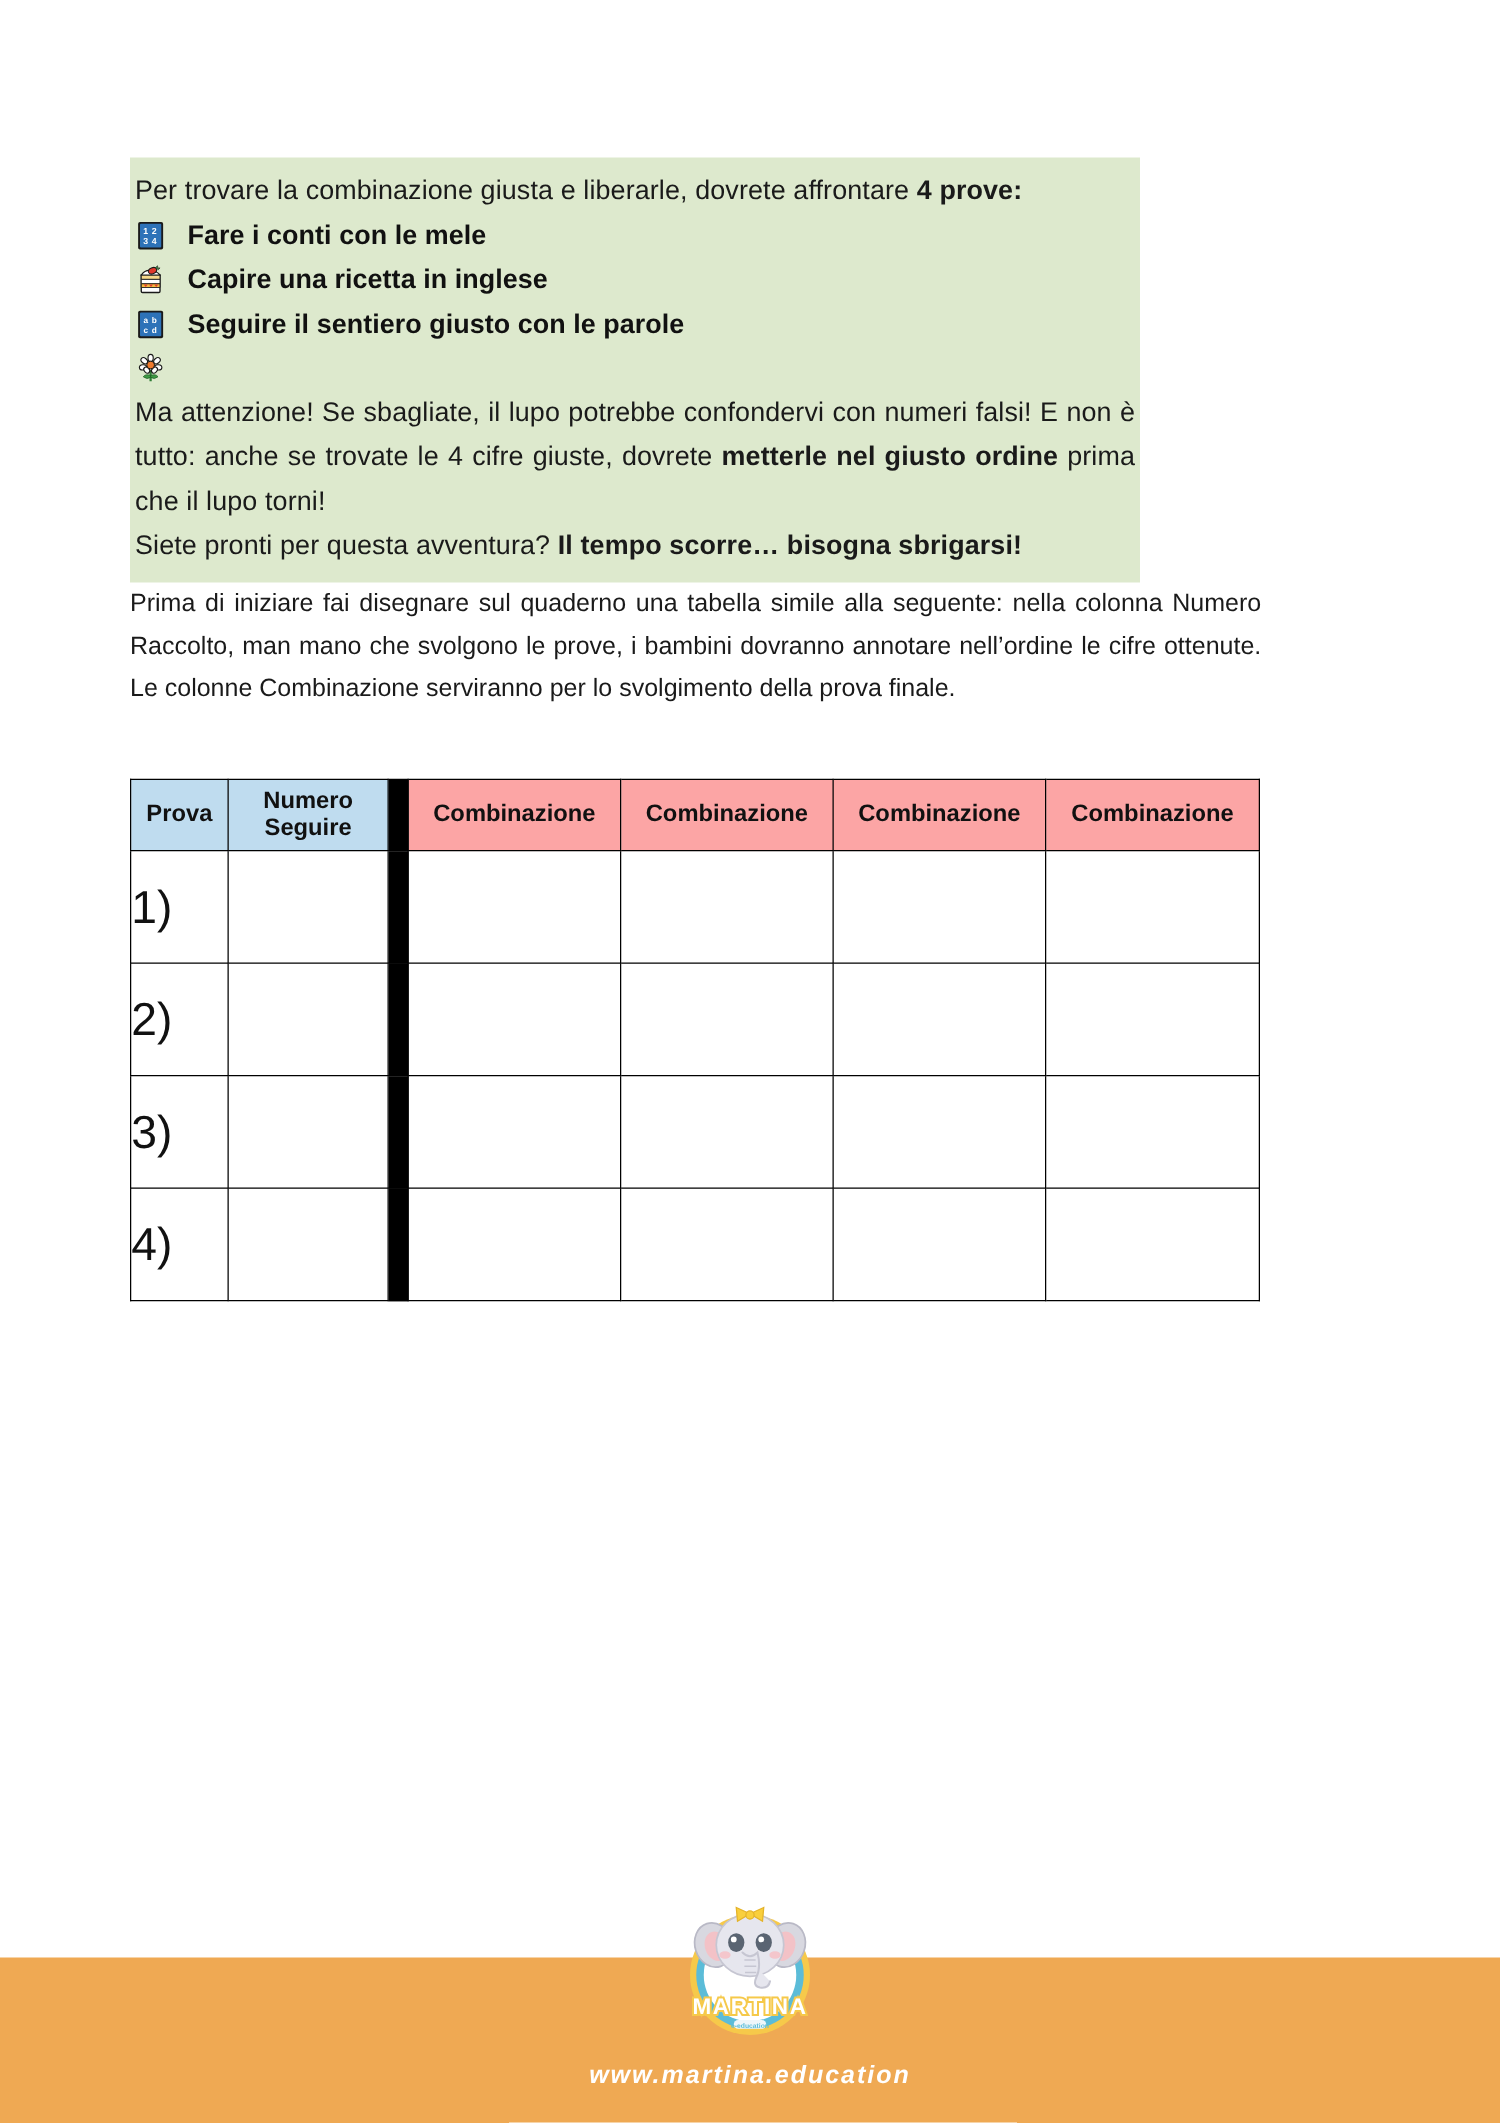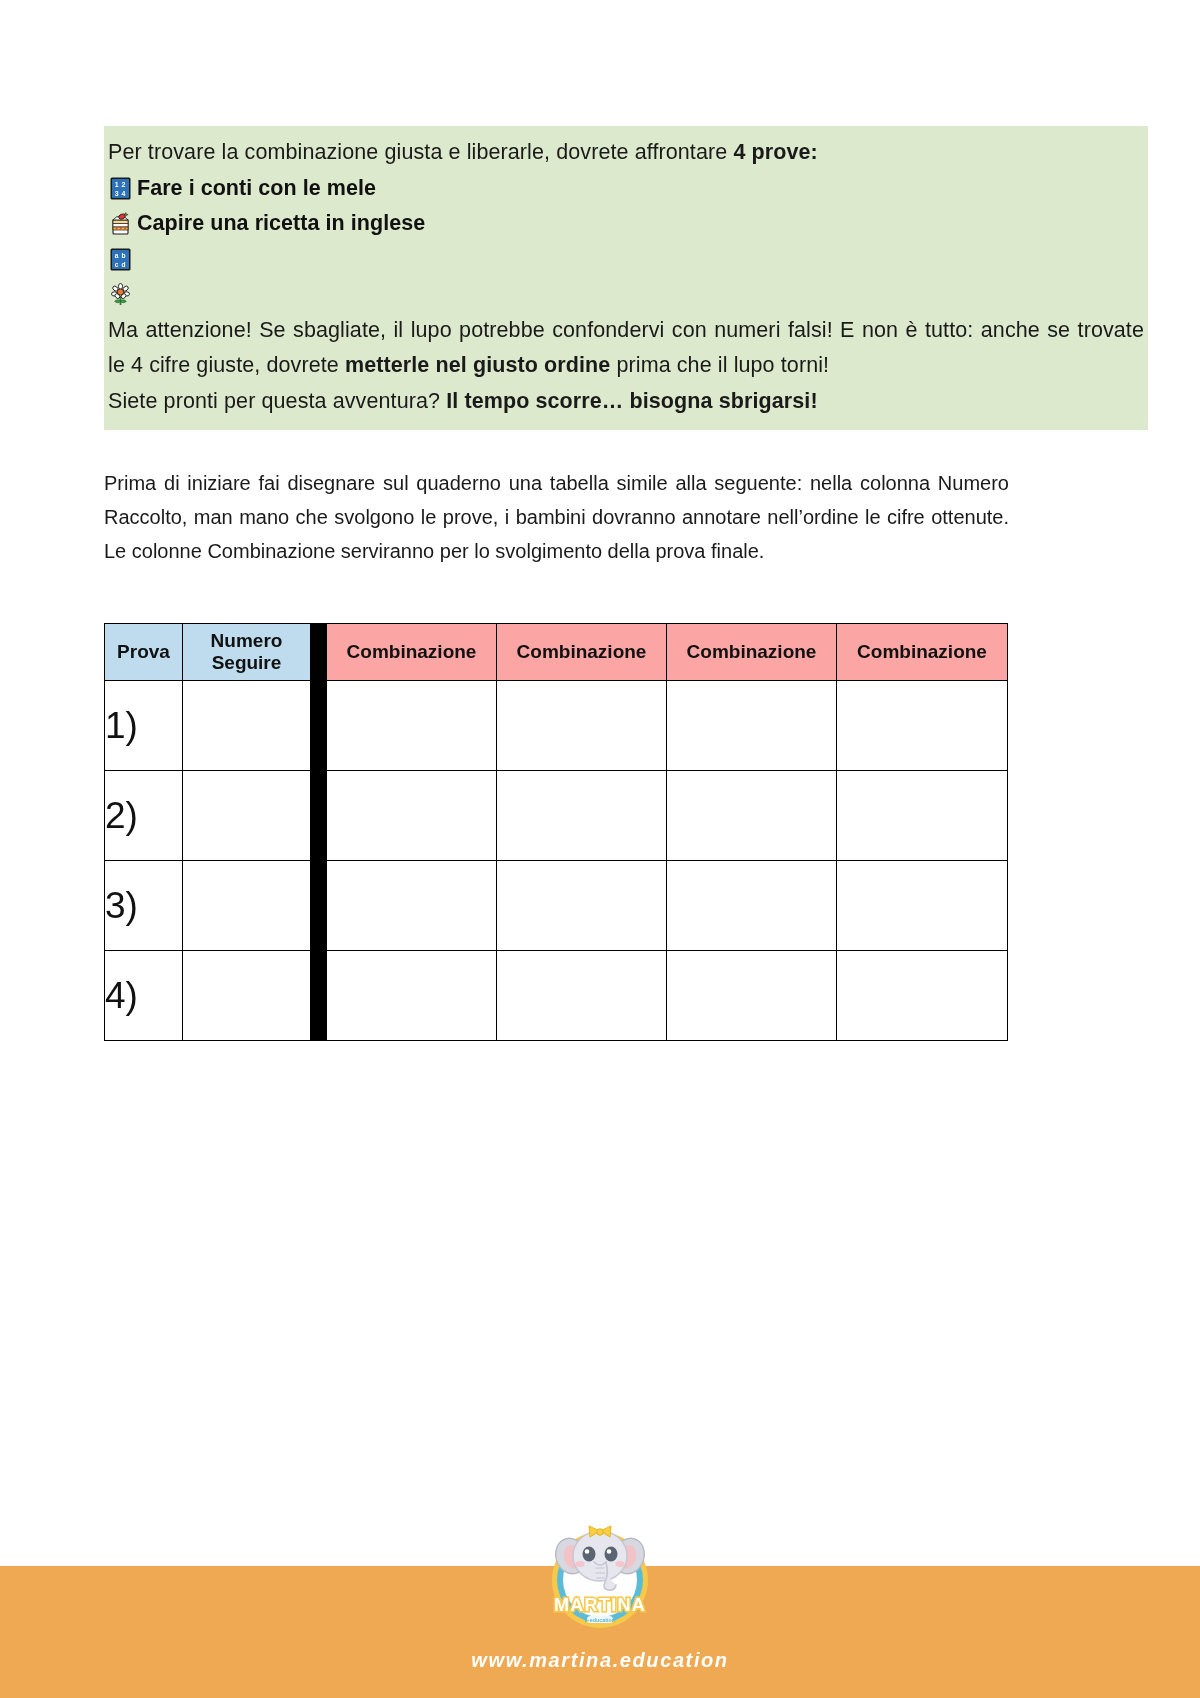--- a/index.html
+++ b/index.html
@@ -20,21 +20,21 @@
     position: absolute;
     inset: 0;
     background: #ffffff;
   }
 
   
   .callout {
     position: absolute;
     left: 104px;
     top: 126px;
-    width: 1044px;
+    width: 808px;
     background: #dde9cd;
     padding: 9px 4px 11px 4px;
     box-sizing: border-box;
   }
 
   .callout p {
     margin: 0;
     font-size: 21.5px;
     line-height: 35.5px;
     letter-spacing: 0.1px;
@@ -47,21 +47,21 @@
   .callout b { font-weight: 700; }
 
   .prove-line {
     display: flex;
     align-items: center;
     height: 35.5px;
     font-size: 21.5px;
     font-weight: 700;
     color: #111111;
   }
-  .prove-line .label { margin-left: 4px; letter-spacing: 0.05px; }
+  .prove-line .label { margin-left: 17px; letter-spacing: 0.05px; }
 
   
   .ico {
     width: 25px;
     height: 25px;
     flex: 0 0 25px;
     position: relative;
     display: inline-block;
   }
   .ico svg { display: block; }
@@ -208,20 +208,21 @@
       <span class="ico">
         <svg viewBox="0 0 25 25" width="25" height="25">
           <rect x="2.5" y="1.5" width="20" height="22" rx="1.5" fill="#1a1a1a"></rect>
           <rect x="4" y="3" width="17" height="19" rx="0.8" fill="#2d72b8"></rect>
           <text x="8.6" y="11.2" font-family="Liberation Sans, sans-serif" font-size="6.6" font-weight="700" fill="#ffffff" text-anchor="middle">a</text>
           <text x="15.4" y="11.2" font-family="Liberation Sans, sans-serif" font-size="6.6" font-weight="700" fill="#ffffff" text-anchor="middle">b</text>
           <text x="8.6" y="19.6" font-family="Liberation Sans, sans-serif" font-size="6.6" font-weight="700" fill="#ffffff" text-anchor="middle">c</text>
           <text x="15.4" y="19.6" font-family="Liberation Sans, sans-serif" font-size="6.6" font-weight="700" fill="#ffffff" text-anchor="middle">d</text>
         </svg>
       </span>
+      <span class="label">Seguire il sentiero giusto con le parole</span>
     </div>
 
     <div class="prove-line">
       <span class="ico">
         <svg viewBox="0 0 25 25" width="25" height="25">
           <path d="M12.5 14 L12.5 23" stroke="#2f7d36" stroke-width="1.8" fill="none"></path>
           <path d="M12.5 18.4 Q8.4 16.8 6.6 19.4 Q9.6 22 12.5 19.8 Z" fill="#3f9a45" stroke="#1f5f26" stroke-width="0.6"></path>
           <path d="M12.5 18.4 Q16.6 16.8 18.4 19.4 Q15.4 22 12.5 19.8 Z" fill="#3f9a45" stroke="#1f5f26" stroke-width="0.6"></path>
           <g fill="#ffffff" stroke="#1a1a1a" stroke-width="0.9">
             <ellipse cx="12.5" cy="4.4" rx="2.1" ry="2.9"></ellipse>

